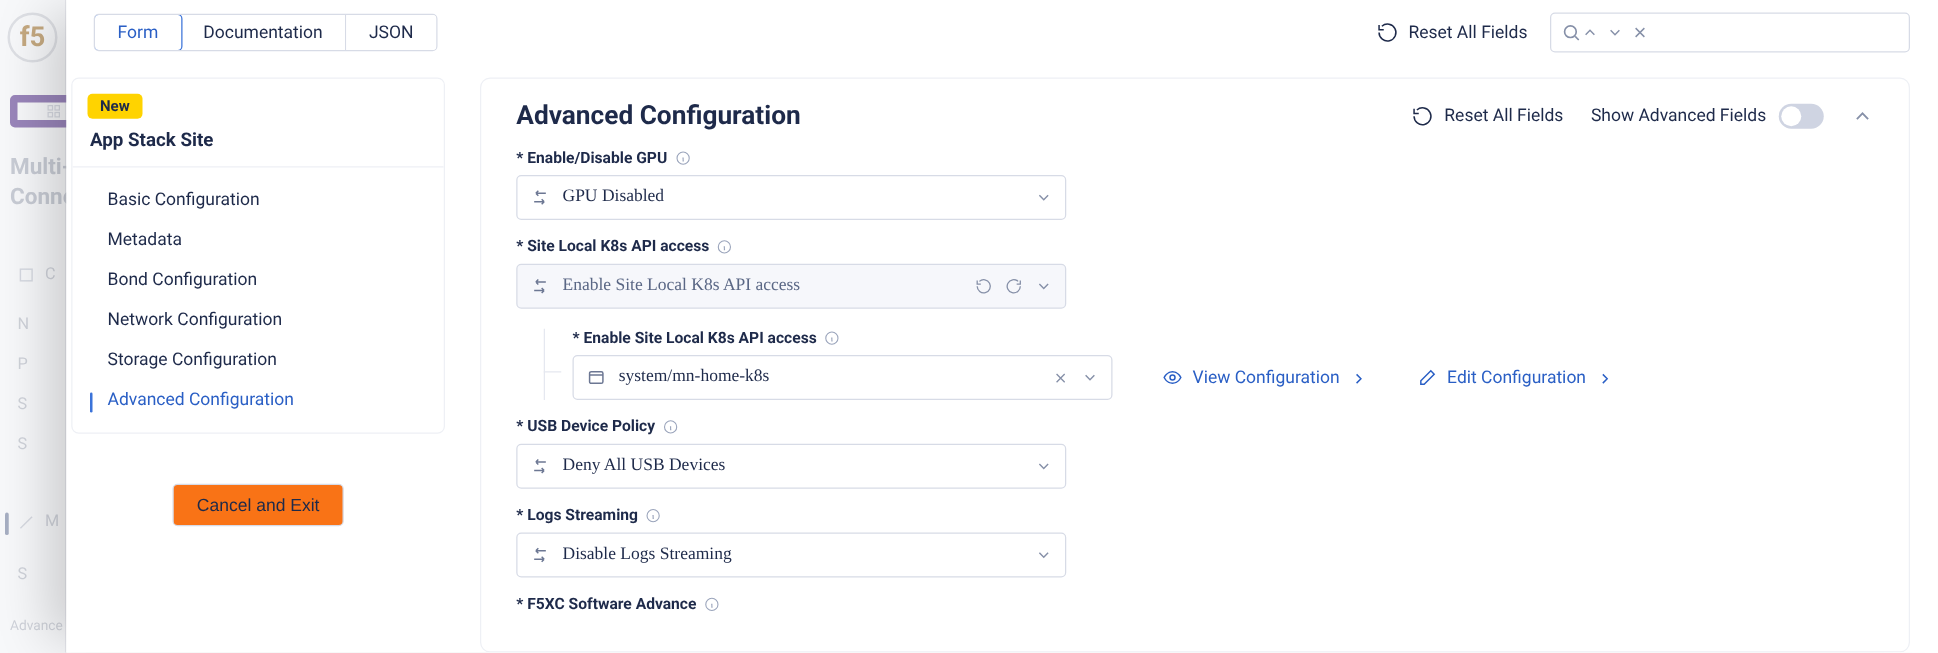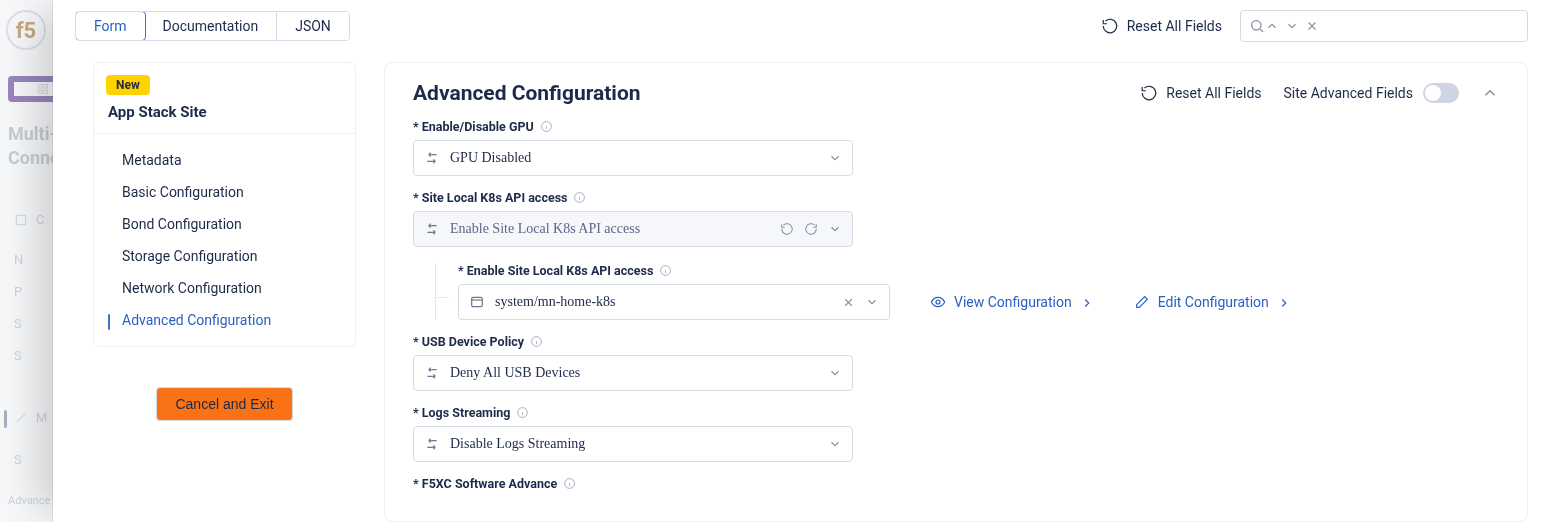--- a/index.html
+++ b/index.html
@@ -47,21 +47,21 @@
   .reset-top{display:flex;align-items:center;gap:8px;color:var(--text);font-size:14px;cursor:pointer;}
   .searchbox{display:flex;align-items:center;border:1px solid var(--border);border-radius:4px;height:32px;width:288px;padding:0 8px;color:var(--muted);}
   .searchbox input{border:none;outline:none;flex:1;font-size:14px;color:var(--text);background:transparent;}
   .searchbox .sicons{display:flex;gap:6px;align-items:center;}
   .sicons svg{width:14px;height:14px;stroke:#8690a8;cursor:pointer;}
 
   
   .body{flex:1;display:flex;overflow:hidden;}
 
   
-  .sidebar{width:303px;padding:10px 0 0 40px;}
+  .sidebar{width:303px;padding:10px 0 0 4px;}
   .sidebox{background:#fff;border:1px solid #eef0f5;border-radius:6px;overflow:hidden;}
   .badge{display:inline-block;background:var(--yellow);color:var(--text);font-weight:700;font-size:12px;padding:3px 10px;border-radius:4px;margin:12px 0 8px 12px;}
   .side-title{font-weight:700;font-size:15px;padding:0 14px 12px 14px;border-bottom:1px solid #eef0f5;}
   .nav{padding:10px 0;}
   .nav-item{padding:8px 16px 8px 28px;font-size:14px;color:var(--text);cursor:pointer;position:relative;}
   .nav-item.active{color:var(--blue-text);}
   .nav-item.active::before{content:"";position:absolute;left:14px;top:10px;width:2px;height:16px;background:var(--blue);border-radius:1px;}
   .side-footer{padding:40px 0 18px 0;display:flex;justify-content:center;}
   .btn-outline{border:1px solid var(--border);background:#f97316;border-radius:4px;padding:8px 18px;font-size:14px;color:var(--text);cursor:pointer;}
 
@@ -187,25 +187,25 @@
     </div>
   </div>
 
   <div class="body">
 
     <div class="sidebar">
       <div class="sidebox">
         <span class="badge">New</span>
         <div class="side-title">App Stack Site</div>
         <div class="nav">
+          <div class="nav-item">Basic Configuration</div>
           <div class="nav-item">Metadata</div>
-          <div class="nav-item">Basic Configuration</div>
           <div class="nav-item">Bond Configuration</div>
+          <div class="nav-item">Network Configuration</div>
           <div class="nav-item">Storage Configuration</div>
-          <div class="nav-item">Network Configuration</div>
           <div class="nav-item active">Advanced Configuration</div>
         </div>
       </div>
       <div class="side-footer">
         <button class="btn-outline">Cancel and Exit</button>
       </div>
     </div>
 
     <div class="main">
       <div class="panel">
@@ -215,21 +215,21 @@
           <div class="reset-mid">
             <span>
               <svg width="18" height="18" viewBox="0 0 24 24" fill="none" stroke="#1e2a4a" stroke-width="1.6">
                   <path d="M3 12a9 9 0 1 0 3-6.7"></path>
                   <path d="M3 4v5h5"></path>
                 </svg>
             </span>
             <span>Reset All Fields</span>
           </div>
           <div class="adv-toggle">
-            <span>Site Advanced Fields</span>
+            <span>Show Advanced Fields</span>
             <div class="switch"></div>
           </div>
           <span class="chev-collapse">
             <svg width="18" height="18" viewBox="0 0 24 24" fill="none" stroke="#8690a8" stroke-width="2">
                 <path d="M6 15l6-6 6 6"></path>
               </svg>
           </span>
         </div>
 
         <div class="field">

